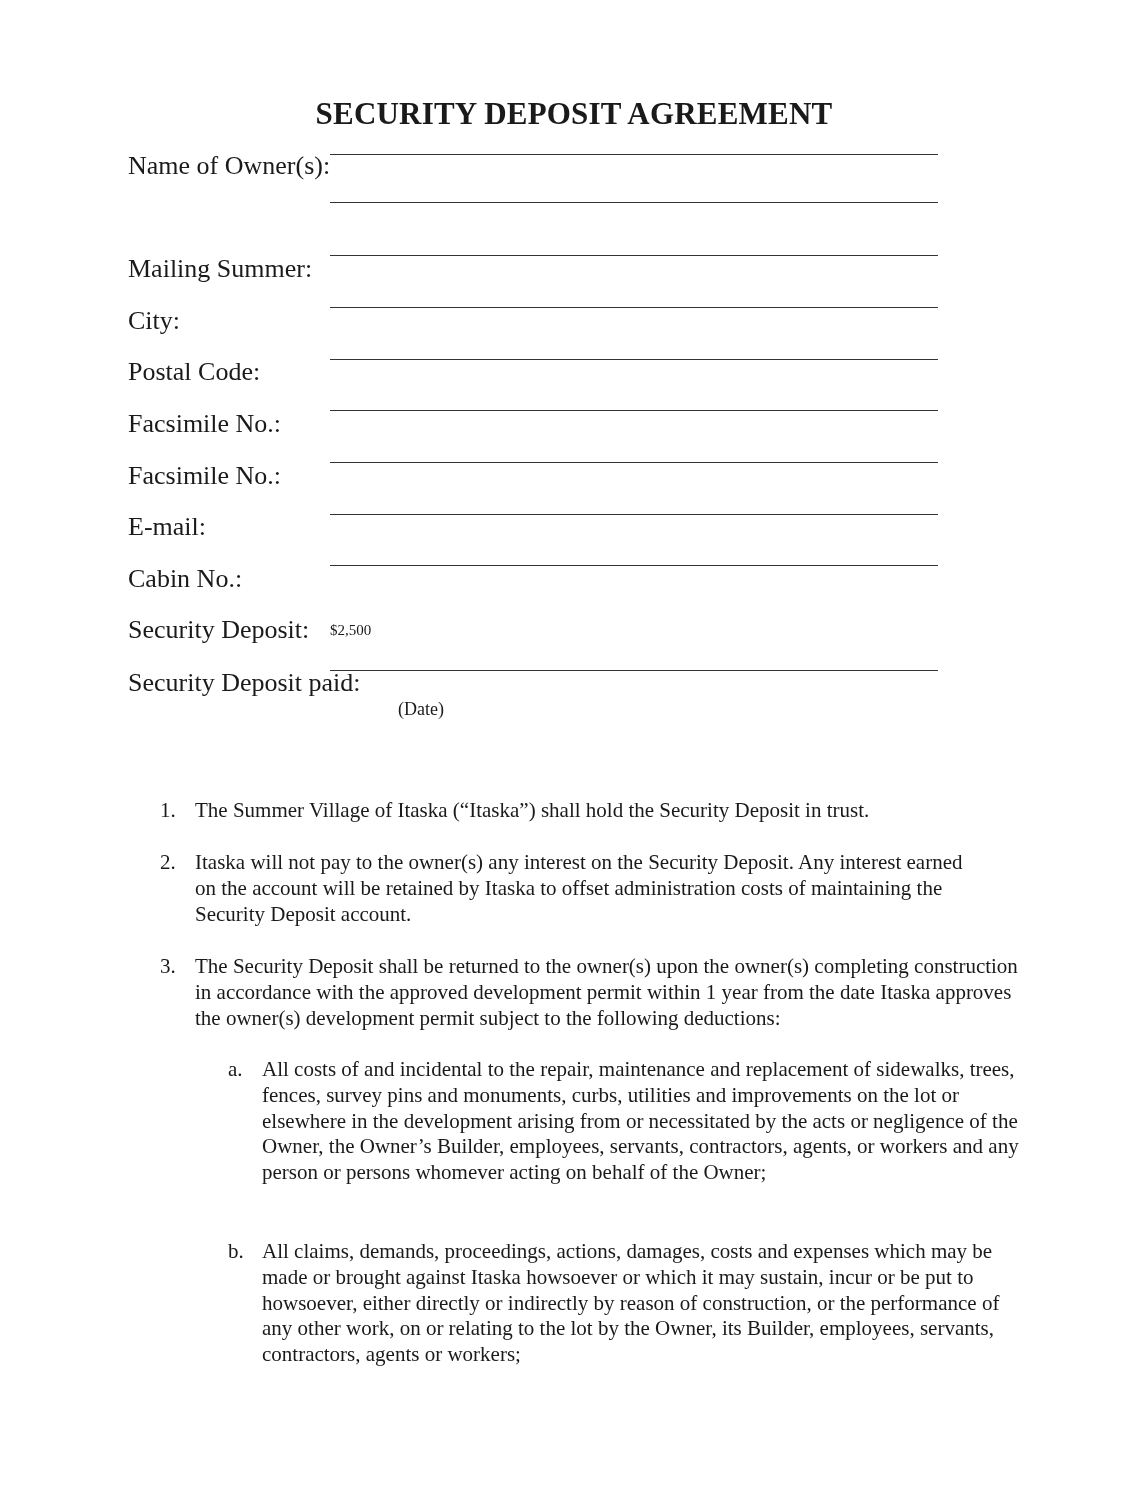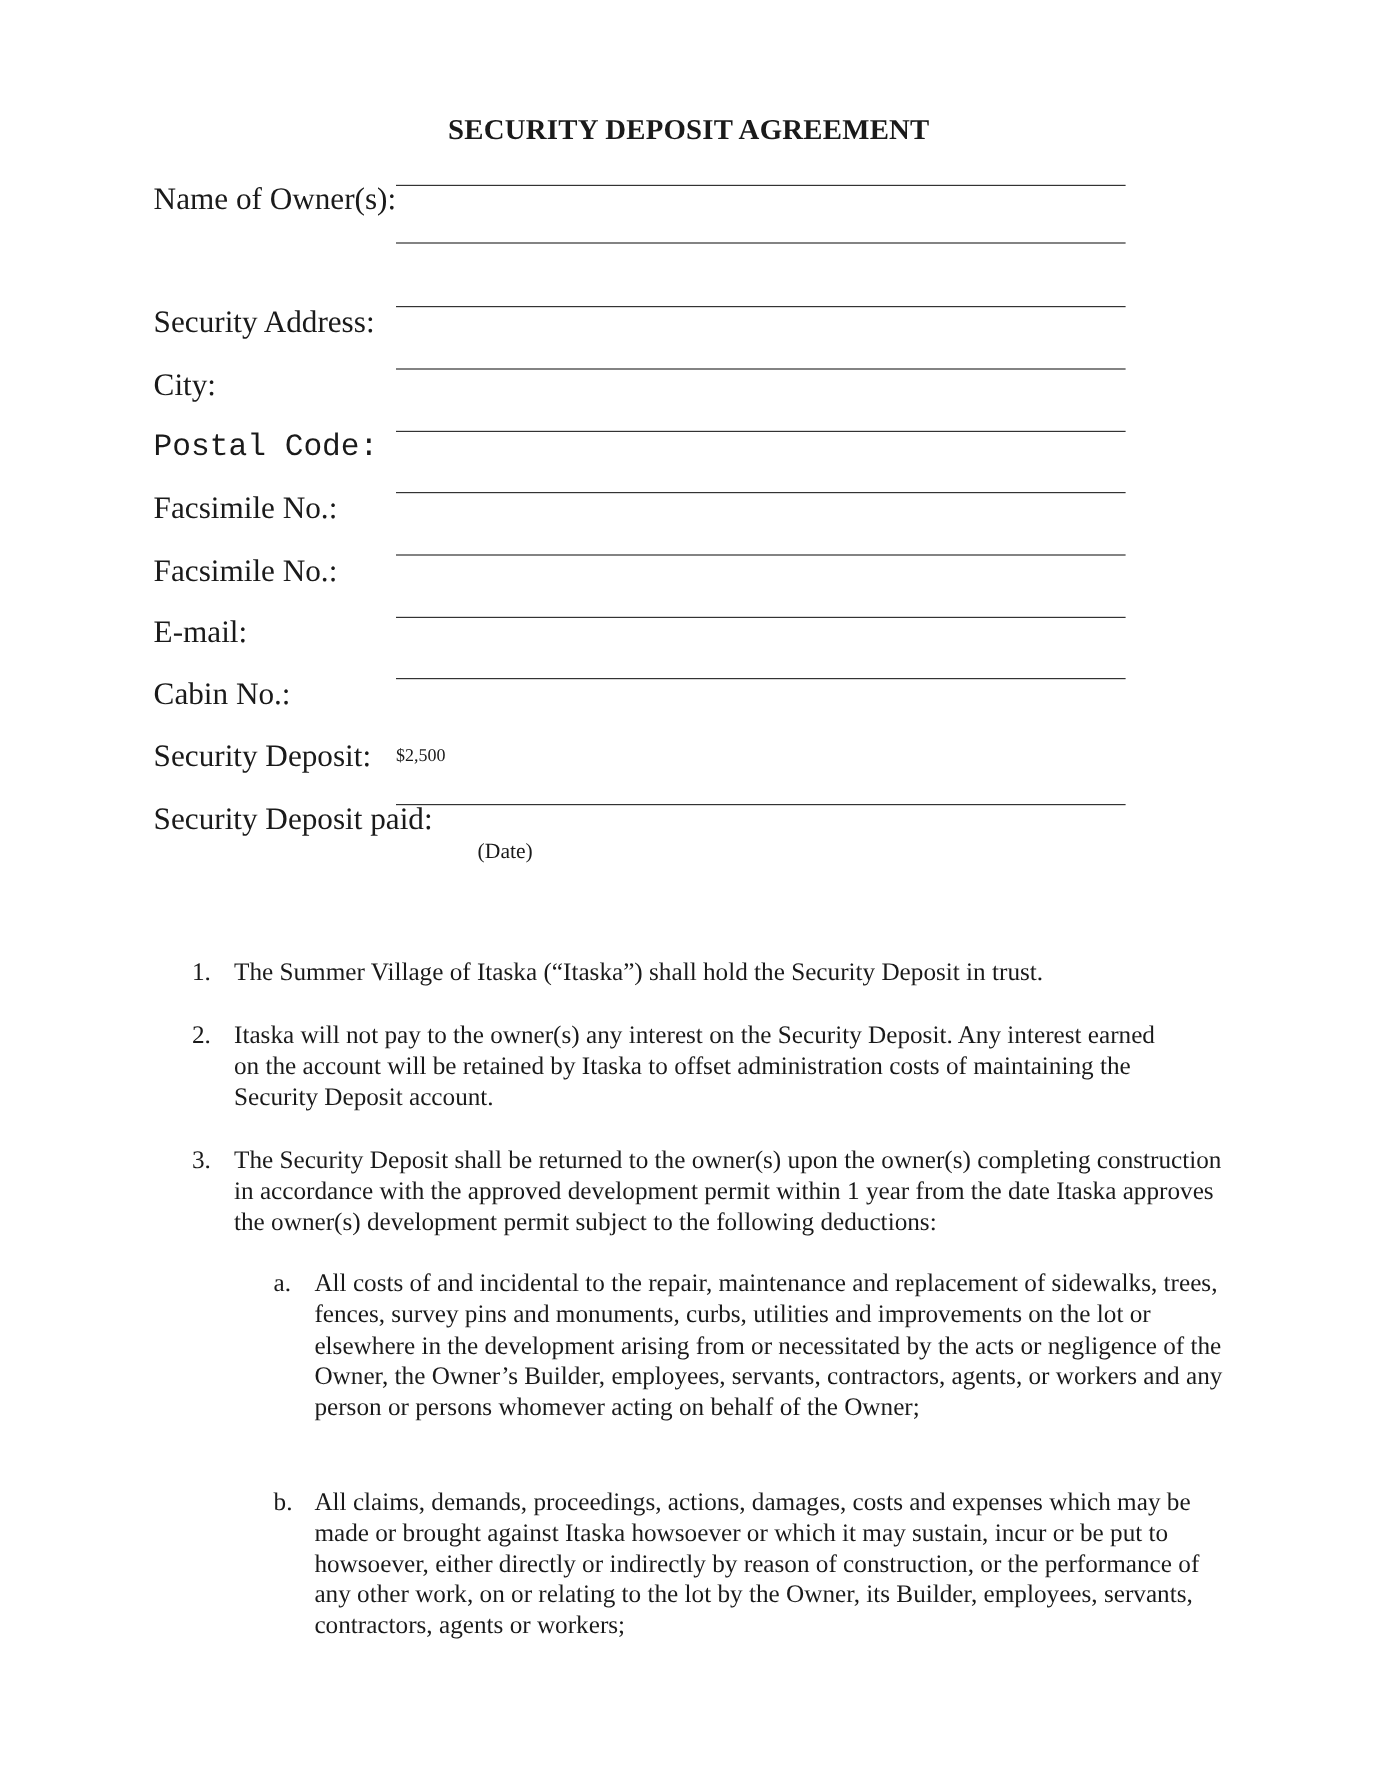--- a/index.html
+++ b/index.html
@@ -23,21 +23,21 @@
       height: 1485px;
       background: #ffffff;
     }
     .title {
       position: absolute;
       left: 0;
       width: 1148px;
       top: 96px;
       text-align: center;
       font-weight: bold;
-      font-size: 24px;
+      font-size: 31px;
       letter-spacing: 0.2px;
     }
     .field-label {
       position: absolute;
       left: 128px;
       font-size: 26px;
       line-height: 24px;
     }
     .field-line {
       position: absolute;
@@ -102,27 +102,27 @@
 <body>
 
 <div class="page">
 
   <div class="title">SECURITY DEPOSIT AGREEMENT</div>
 
   <div class="field-label" style="top:154px;">Name of Owner(s):</div>
   <div class="field-line" style="top:154px;"></div>
   <div class="field-line" style="top:202px;"></div>
 
-  <div class="field-label" style="top:257px;">Security Address:</div>
+  <div class="field-label" style="top:257px;">Mailing Summer:</div>
   <div class="field-line" style="top:255px;"></div>
 
   <div class="field-label" style="top:309px;">City:</div>
   <div class="field-line" style="top:307px;"></div>
 
-  <div class="field-label" style="top:360px;font-family:Liberation Mono, monospace;">Postal Code:</div>
+  <div class="field-label" style="top:360px;">Postal Code:</div>
   <div class="field-line" style="top:359px;"></div>
 
   <div class="field-label" style="top:412px;">Facsimile No.:</div>
   <div class="field-line" style="top:410px;"></div>
 
   <div class="field-label" style="top:464px;">Facsimile No.:</div>
   <div class="field-line" style="top:462px;"></div>
 
   <div class="field-label" style="top:515px;">E-mail:</div>
   <div class="field-line" style="top:514px;"></div>

